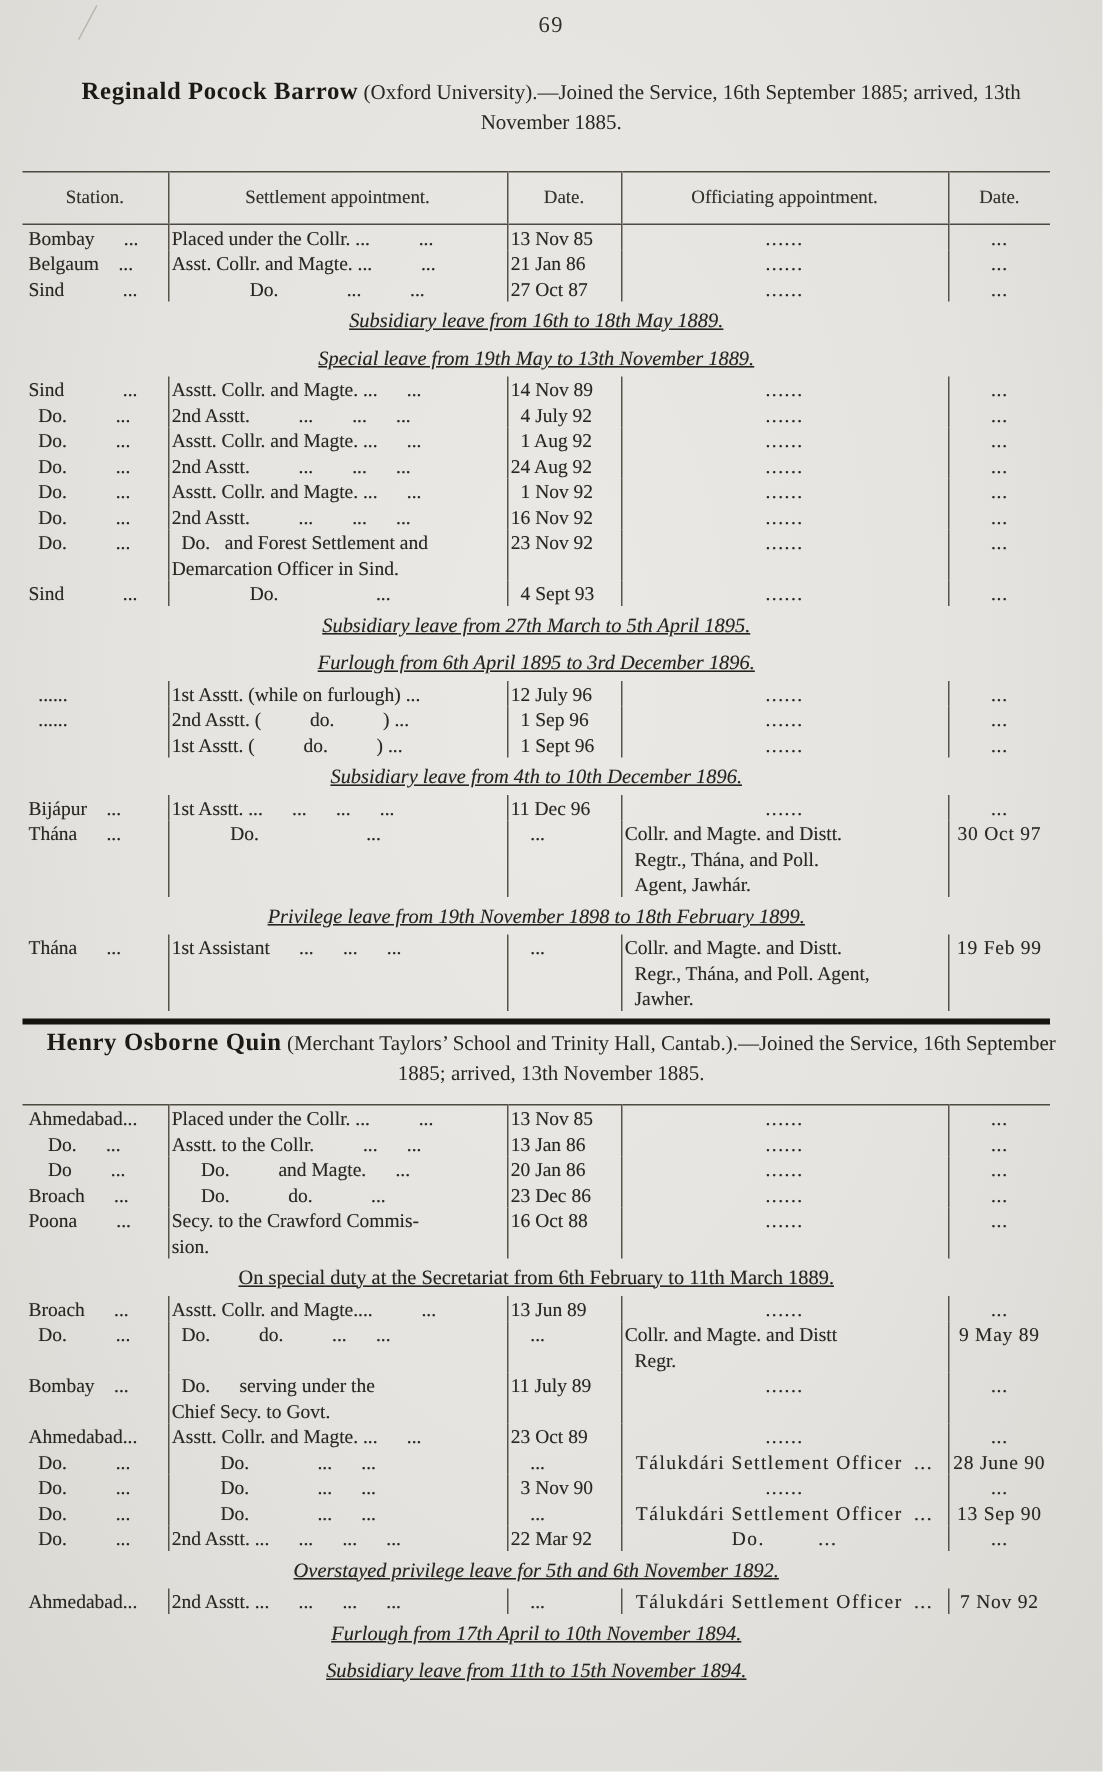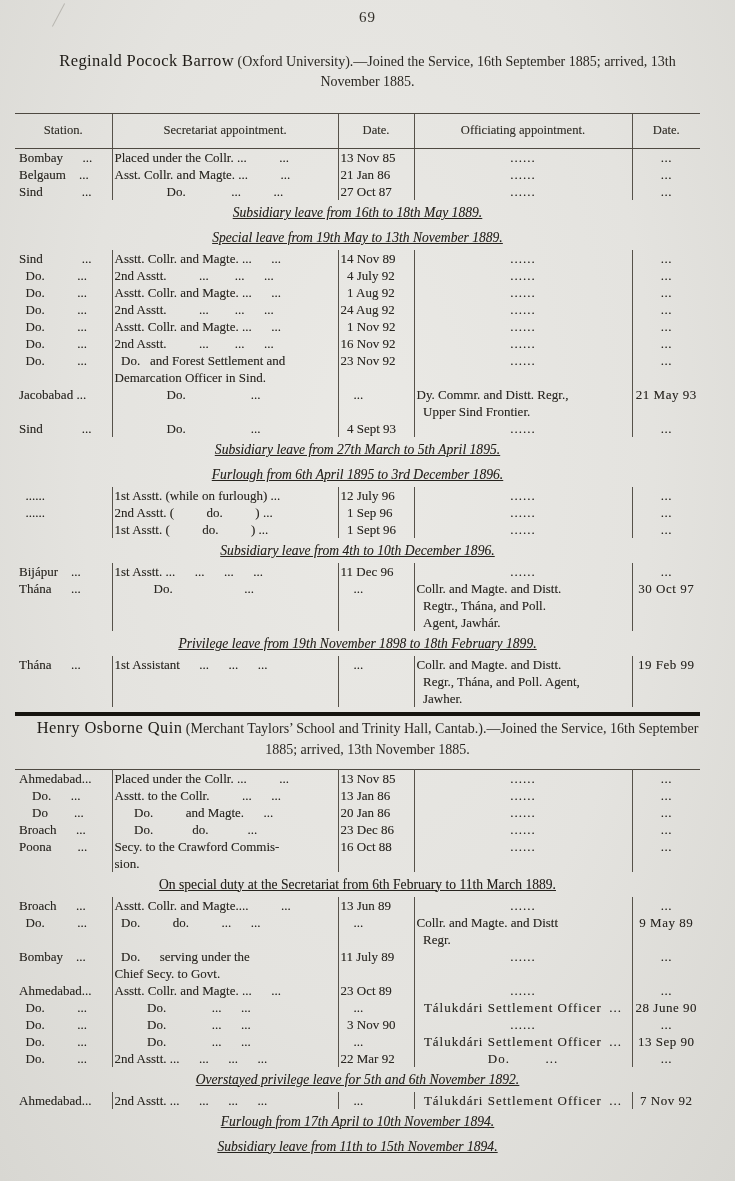--- a/index.html
+++ b/index.html
@@ -12,21 +12,21 @@
   .page { position:relative; width:735px; height:1181px; padding-top:9px; }
   .scratch {
     position:absolute; left:58px; top:2px; width:1px; height:26px;
     background:#b9b7b1; transform:rotate(28deg);
   }
   .pageno { text-align:center; font-size:15px; letter-spacing:1px; color:#33302a; }
   .intro {
     width:664px; margin:23px auto 0; text-align:center;
     font-size:14px; line-height:1.42; color:#2a2722;
   }
-  .intro .pname { font-size:16.5px; font-weight:normal; letter-spacing:0.4px; color:#1d1a15; }
+  .intro .pname { font-size:16.5px; font-weight:bold; letter-spacing:0.4px; color:#1d1a15; }
   table.svc {
     width:685px; margin:21px 0 0 15px;
     border-collapse:collapse; table-layout:fixed;
     font-size:13px; color:#2a2722;
   }
   table.svc.toprule { border-top:1.4px solid #4e4941; margin-top:9px; }
   col.c1{width:97px;} col.c2{width:226px;} col.c3{width:76px;} col.c4{width:218px;} col.c5{width:68px;}
   thead th {
     font-weight:normal; font-size:12.6px; text-align:center; color:#33302a;
     border-top:1.4px solid #4e4941; border-bottom:1.4px solid #4e4941;
@@ -64,21 +64,21 @@
     <colgroup>
         <col class="c1">
         <col class="c2">
         <col class="c3">
         <col class="c4">
         <col class="c5">
       </colgroup>
     <thead>
       <tr>
         <th>Station.</th>
-        <th>Secretariat appointment.</th>
+        <th>Settlement appointment.</th>
         <th>Date.</th>
         <th>Officiating appointment.</th>
         <th>Date.</th>
       </tr>
     </thead>
     <tbody>
         <tr class="datarow">
           <td class="al">Bombay  ...</td>
           <td class="al">Placed under the Collr. ...   ...</td>
           <td class="al dt">13 Nov 85</td>
@@ -147,28 +147,20 @@
           <td class="ac">......</td>
           <td class="ac dt">...</td>
         </tr>
         <tr class="datarow">
           <td class="al"> Do.   ...</td>
           <td class="al"> Do.  and Forest Settlement and
 Demarcation Officer in Sind.</td>
           <td class="al dt">23 Nov 92</td>
           <td class="ac">......</td>
           <td class="ac dt">...</td>
-        </tr>
-        <tr class="datarow">
-          <td class="al">Jacobabad ...</td>
-          <td class="al">    Do.     ...</td>
-          <td class="al dt">  ...</td>
-          <td class="al">Dy. Commr. and Distt. Regr.,
- Upper Sind Frontier.</td>
-          <td class="ac dt">21 May 93</td>
         </tr>
         <tr class="datarow">
           <td class="al">Sind   ...</td>
           <td class="al">    Do.     ...</td>
           <td class="al dt"> 4 Sept 93</td>
           <td class="ac">......</td>
           <td class="ac dt">...</td>
         </tr>
         <tr>
           <td colspan="5" class="note">Subsidiary leave from 27th March to 5th April 1895.</td>

